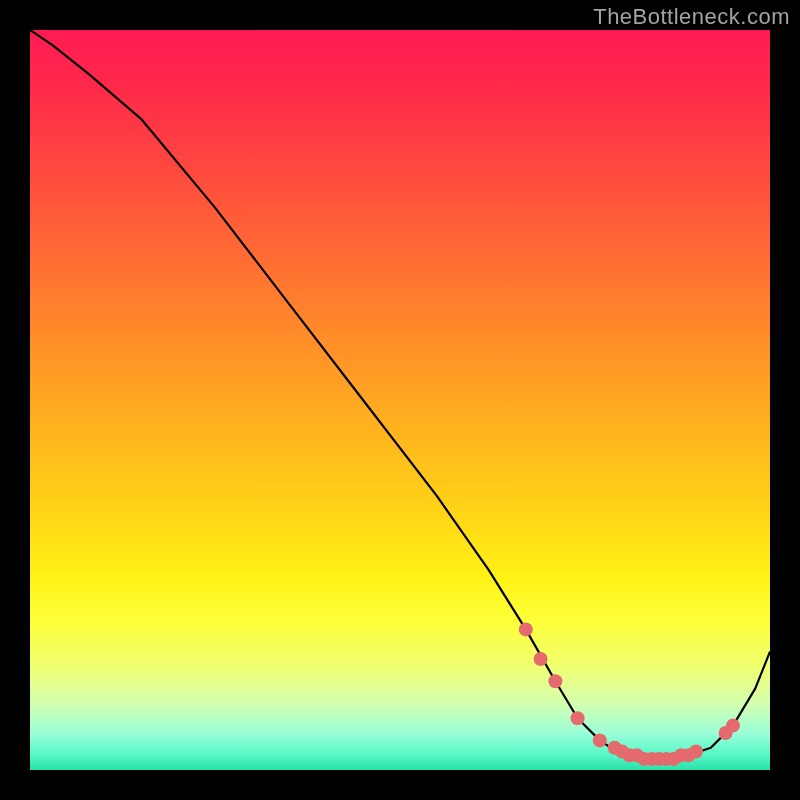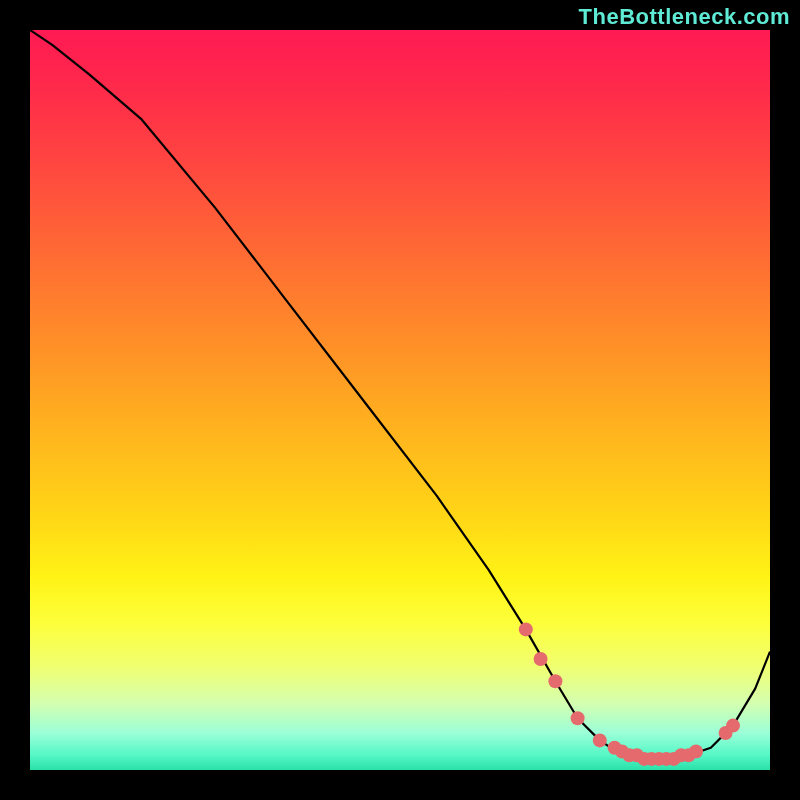--- a/index.html
+++ b/index.html
@@ -14,23 +14,23 @@
   .frame {
     position: relative;
     width: 800px;
     height: 800px;
     background: #000;
   }
   .watermark {
     position: absolute;
     top: 4px;
     right: 10px;
-    color: #5eead4;
+    color: #a3a3a3;
     font-size: 22px;
-    font-weight: 700;
+    font-weight: 400;
     letter-spacing: 0.5px;
     z-index: 5;
   }
   .plot {
     position: absolute;
     left: 30px;
     top: 30px;
     width: 740px;
     height: 740px;
     overflow: hidden;

